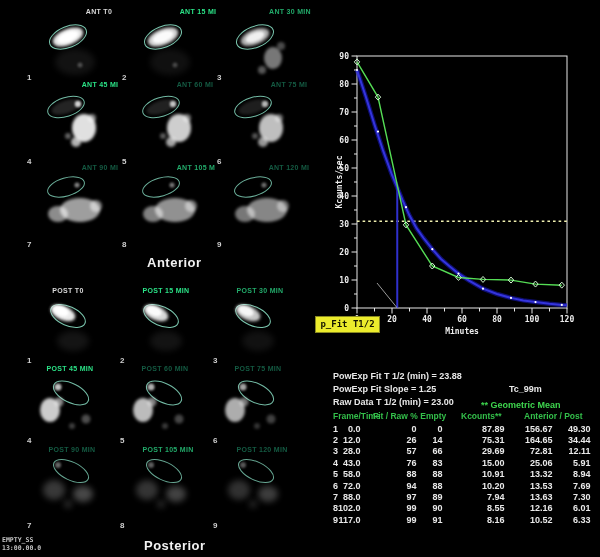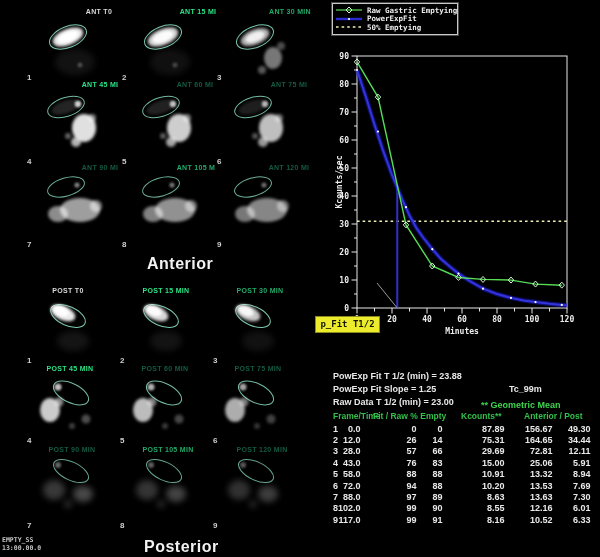--- a/index.html
+++ b/index.html
@@ -3,21 +3,21 @@
 <meta charset="utf-8">
 <style>
   html,body{margin:0;padding:0;background:#000;}
   .screen{position:relative;width:600px;height:557px;background:#000;overflow:hidden;
           font-family:"Liberation Sans",sans-serif;}
   .cell{position:absolute;width:94px;}
   .cell-label{position:absolute;transform:translateX(-50%);font-size:7px;font-weight:bold;
               letter-spacing:.3px;white-space:nowrap;}
   .lbl-white{color:#d9d9d9}.lbl-bright{color:#2be387}.lbl-mid{color:#22aa6a}.lbl-dim{color:#145b43}
   .frame-num{position:absolute;color:#cfcfcf;font-size:8px;font-weight:bold;}
-  .section-title{position:absolute;color:#f2f2f2;font-size:16px;font-weight:bold;letter-spacing:.5px;}
+  .section-title{position:absolute;color:#f2f2f2;font-size:13px;font-weight:bold;letter-spacing:.5px;}
   .status{position:absolute;left:2px;top:536px;color:#c3c3c3;font:bold 6.5px "DejaVu Sans Mono",monospace;line-height:8px;}
   .legend{position:absolute;left:332px;top:3px;width:118px;border:1px solid #c9c9c9;
           outline:1px solid #4a4a4a;background:#000;padding:2px 3px;z-index:4;}
   .legend-row{display:flex;align-items:center;height:8.6px;}
   .legend-label{font:bold 7.5px "DejaVu Sans Mono",monospace;color:#ececec;white-space:nowrap;}
   .legend-swatch{width:26px;height:8px;margin-right:5px;flex:0 0 26px;}
   #chart{position:absolute;left:330px;top:0;width:270px;height:345px;overflow:visible;z-index:2;}
   .tick{font:bold 8px "DejaVu Sans Mono",monospace;fill:#ececec;}
   .axis{font:bold 8px "DejaVu Sans Mono",monospace;fill:#ececec;}
   #thalf-box{position:absolute;left:315px;top:268px;width:63px;height:15px;background:#ecec2c;
@@ -225,42 +225,20 @@
     </div>
 
   <div class="section-title" style="left:147px;top:255px;">Anterior</div>
   <div class="section-title" style="left:144px;top:538px;">Posterior</div>
 
   <div class="status">
     <div>EMPTY_SS</div>
     <div>13:00.00.0</div>
   </div>
 
-  <div class="legend" id="legend">
-      <div class="legend-row">
-        <svg class="legend-swatch" width="26" height="8">
-            <line x1="0" y1="4" x2="26" y2="4" stroke="#55dd55" stroke-width="1.2"></line>
-            <path d="M13 1 L16 4 L13 7 L10 4 Z" fill="none" stroke="#d2f6d2" stroke-width="1"></path>
-        </svg>
-        <span class="legend-label">Raw Gastric Emptying</span>
-      </div>
-      <div class="legend-row">
-        <svg class="legend-swatch" width="26" height="8">
-            <line x1="0" y1="4" x2="26" y2="4" stroke="#2a2ad0" stroke-width="2.4"></line>
-            <circle cx="13" cy="4" r="1.1" fill="#fff"></circle>
-        </svg>
-        <span class="legend-label">PowerExpFit</span>
-      </div>
-      <div class="legend-row">
-        <svg class="legend-swatch" width="26" height="8">
-            <line x1="0" y1="4" x2="26" y2="4" stroke="#f0f0b0" stroke-width="1.6" stroke-dasharray="2.6 3"></line>
-        </svg>
-        <span class="legend-label">50% Emptying</span>
-      </div>
-    </div>
 
   <svg id="chart" viewBox="0 0 270 345">
       <rect x="27" y="56" width="210" height="252" fill="none" stroke="#e8e8e8" stroke-width="1"></rect>
       <line x1="27" x2="21.5" y1="308" y2="308" stroke="#e8e8e8" stroke-width="1"></line>
       <text x="19" y="310.8" text-anchor="end" class="tick">0</text>
       <line x1="27" x2="24" y1="294" y2="294" stroke="#e8e8e8" stroke-width="1"></line>
       <line x1="27" x2="21.5" y1="280" y2="280" stroke="#e8e8e8" stroke-width="1"></line>
       <text x="19" y="282.8" text-anchor="end" class="tick">10</text>
       <line x1="27" x2="24" y1="266" y2="266" stroke="#e8e8e8" stroke-width="1"></line>
       <line x1="27" x2="21.5" y1="252" y2="252" stroke="#e8e8e8" stroke-width="1"></line>
@@ -410,21 +388,21 @@
           <td>88</td>
           <td>10.20</td>
           <td>13.53</td>
           <td>7.69</td>
         </tr>
         <tr>
           <td>7</td>
           <td>88.0</td>
           <td>97</td>
           <td>89</td>
-          <td>8.63</td>
+          <td>7.94</td>
           <td>13.63</td>
           <td>7.30</td>
         </tr>
         <tr>
           <td>8</td>
           <td>102.0</td>
           <td>99</td>
           <td>90</td>
           <td>8.55</td>
           <td>12.16</td>

